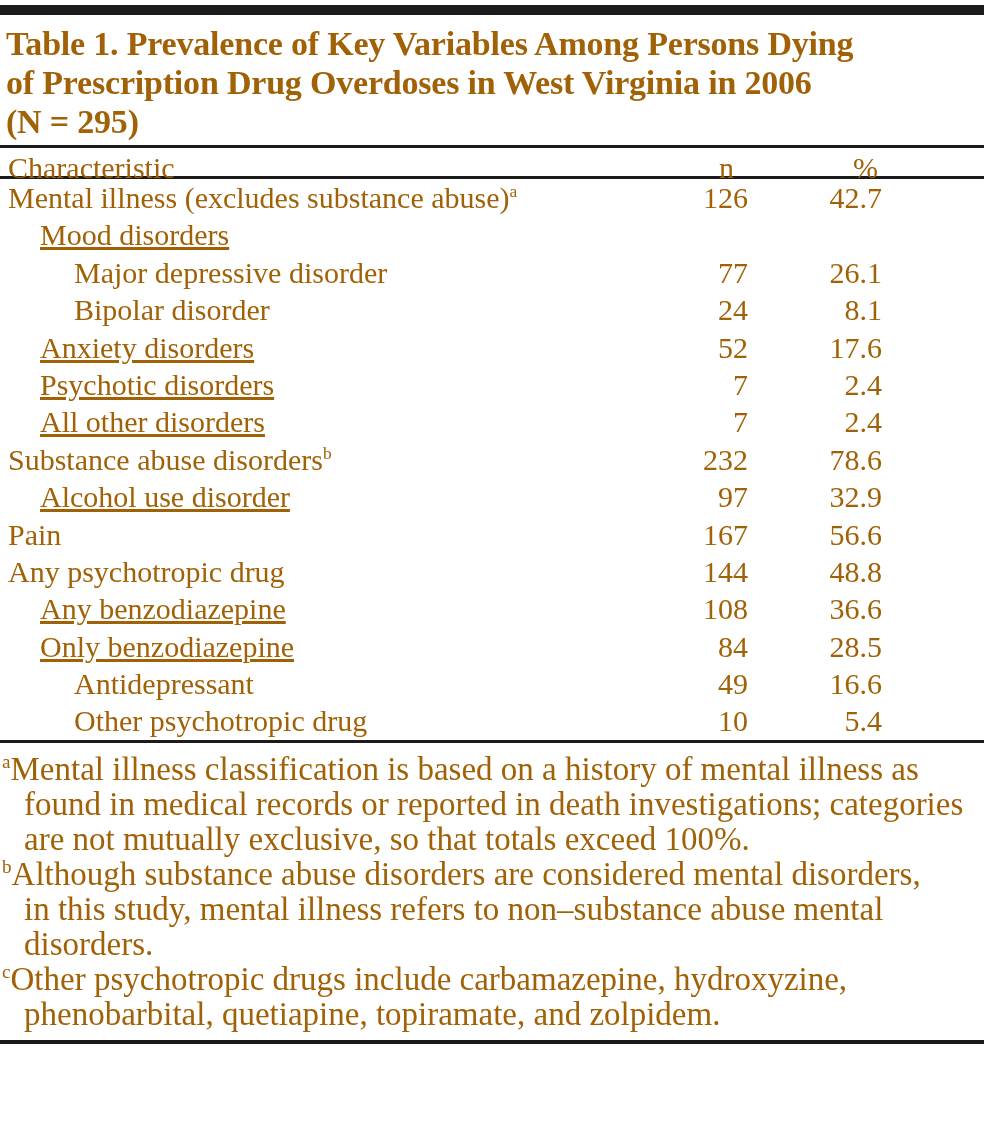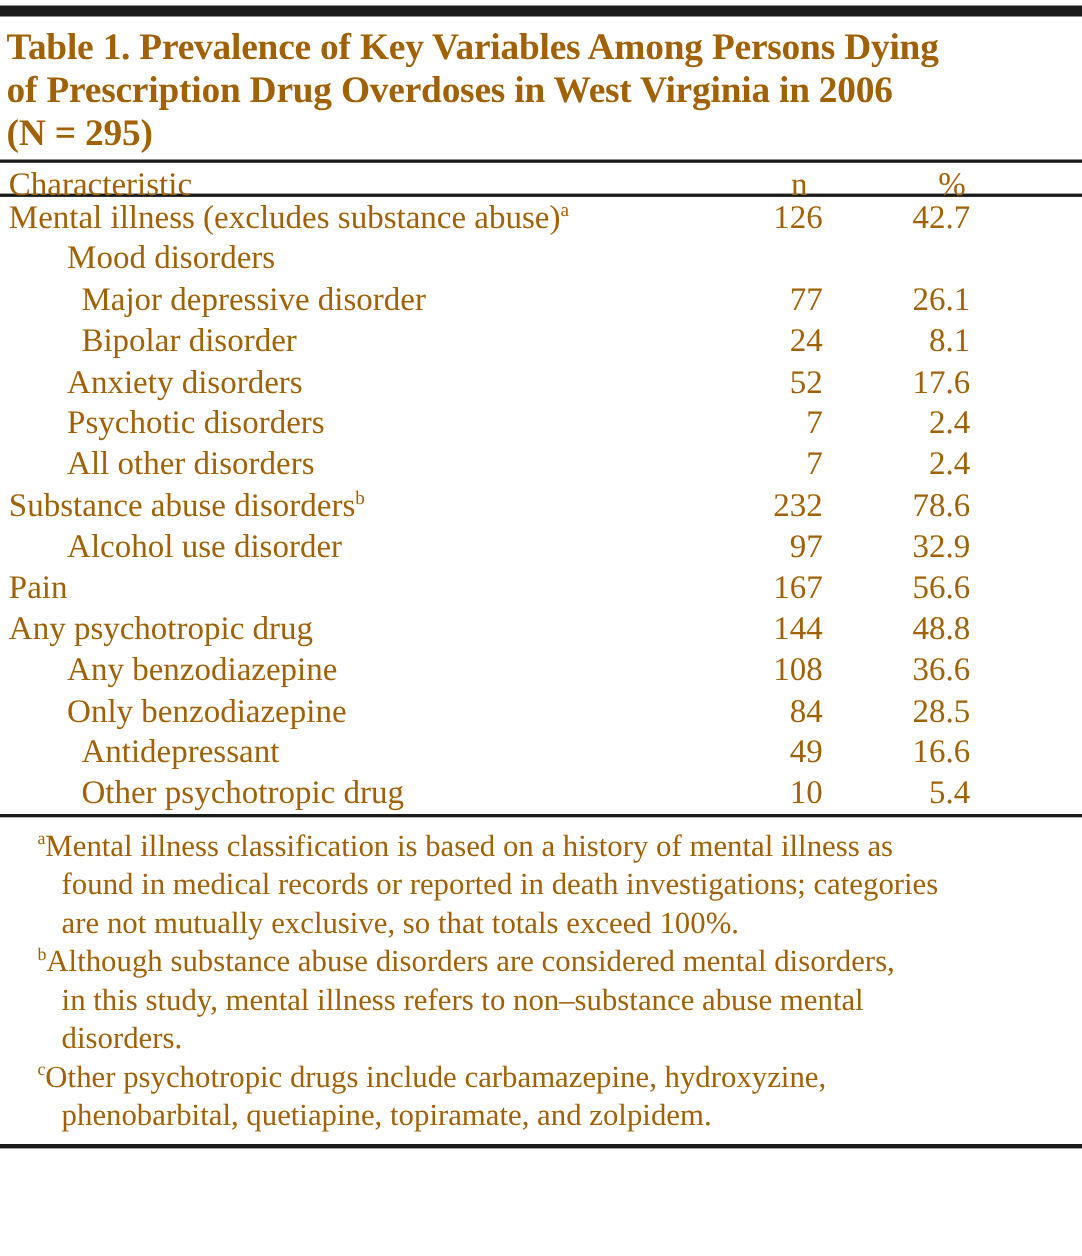--- a/index.html
+++ b/index.html
@@ -45,21 +45,21 @@
     height: 37.4px;
     line-height: 37.4px;
     font-size: 30px;
   }
   .cell-label {
     flex: 1;
     padding-left: 8px;
     white-space: nowrap;
   }
   .indent-0 { padding-left: 8px; }
-  .indent-1 { padding-left: 61px; }
+  .indent-1 { padding-left: 40px; text-decoration: underline; }
   .indent-2 { padding-left: 74px; }
   .cell-n {
     width: 110px;
     text-align: right;
     white-space: nowrap;
   }
   .cell-pct {
     width: 134px;
     text-align: right;
     white-space: nowrap;
@@ -67,23 +67,22 @@
   .cell-spacer { width: 102px; }
   .hdr-n { padding-right: 14px; box-sizing: border-box; }
   .hdr-pct { padding-right: 4px; box-sizing: border-box; }
   sup {
     font-size: 58%;
     line-height: 0;
     vertical-align: super;
   }
   .footnotes {
     padding: 9px 16px 6px 2px;
-    font-size: 28px;
+    font-size: 33px;
     line-height: 35px;
-    margin-left: 32px;
   }
   .fn-line { white-space: nowrap; }
   .fn-first { padding-left: 0; }
   .fn-cont { padding-left: 22px; }
 </style>
 </head>
 <body>
 
 <div class="page">
 

